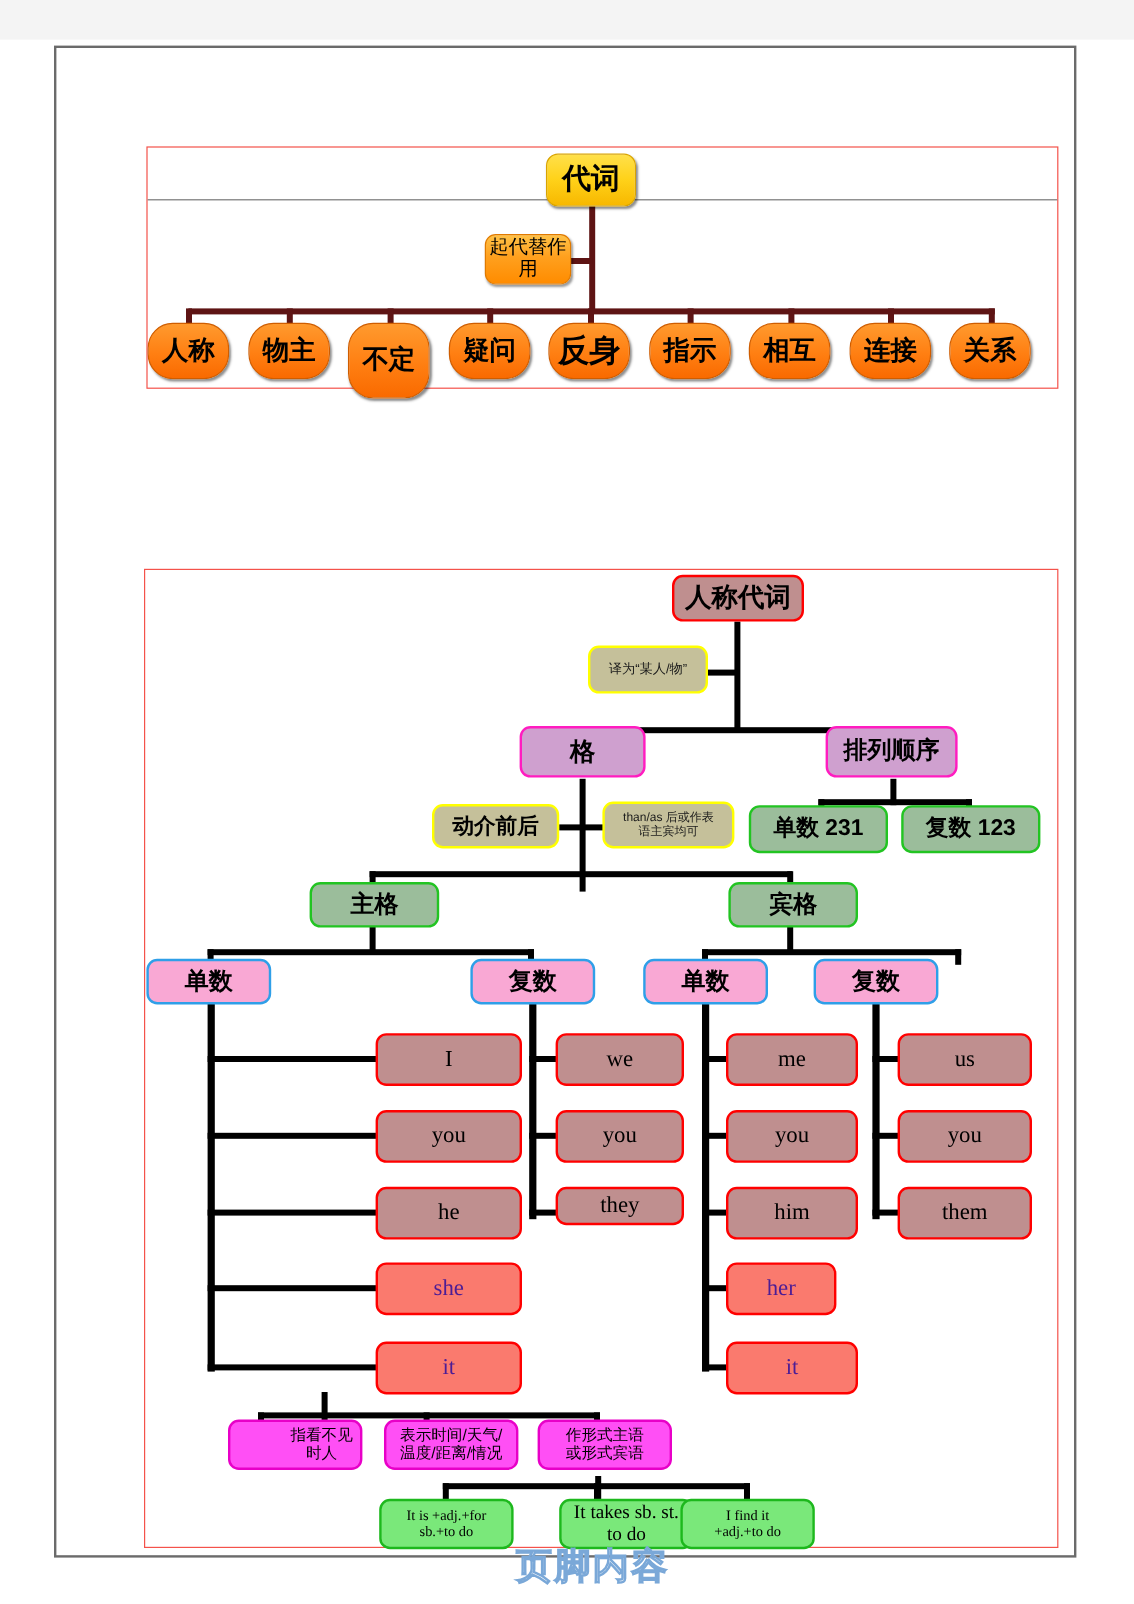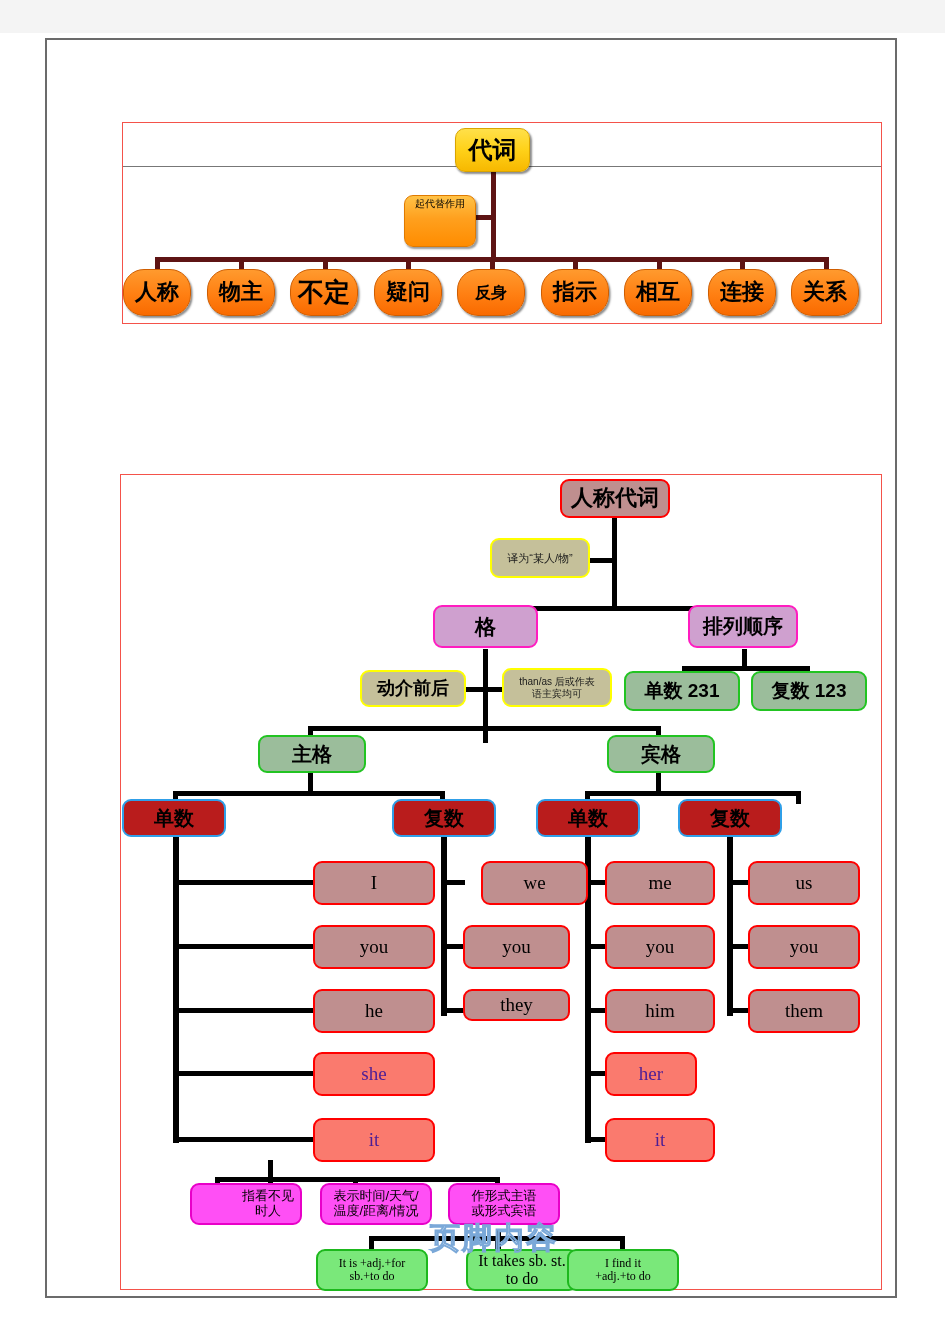--- a/index.html
+++ b/index.html
@@ -84,21 +84,21 @@
     background:#c5c09a;border:2.5px solid #ffff00;border-radius:9px;
     font-weight:bold;color:#000;
   }
   
   .n-sage{
     background:#9bbd9b;border:2.8px solid #22c422;border-radius:9px;
     font-weight:bold;color:#000;
   }
   
   .n-steel{
-    background:#b91c1c;border:2.8px solid #2f9fe8;border-radius:9px;
+    background:#f9a8d4;border:2.8px solid #2f9fe8;border-radius:9px;
     font-weight:bold;color:#000;
   }
   
   .n-rose{
     background:#bf8f8f;border:2.8px solid #ff0000;border-radius:9px;color:#000;
   }
   
   .n-salmon{
     background:#fa7a6e;border:2.8px solid #ff0000;border-radius:9px;color:#4c1d95;
   }
@@ -111,21 +111,21 @@
     background:#7ae87a;border:2.8px solid #1db81d;border-radius:9px;color:#000;
   }
 
   
   .ln{position:absolute;z-index:1;}
   .ln-dark{background:#5e1414;}
   .ln-black{background:#000000;}
 
   
   #watermark{
-    position:absolute;left:430px;top:1218px;
+    position:absolute;left:430px;top:1285px;
     font-size:30px;font-weight:bold;letter-spacing:2px;
     color:transparent;
     -webkit-text-stroke:1px #7aa8d8;
     z-index:9;pointer-events:none;
     font-family:"DejaVu Sans",sans-serif;
   }
 </style>
 </head>
 <body>
 
@@ -143,27 +143,27 @@
 <div class="ln ln-dark" style="left:323px;top:257px;width:5px;height:16px;"></div>
 <div class="ln ln-dark" style="left:406px;top:257px;width:5px;height:16px;"></div>
 <div class="ln ln-dark" style="left:490px;top:257px;width:5px;height:16px;"></div>
 <div class="ln ln-dark" style="left:573px;top:257px;width:5px;height:16px;"></div>
 <div class="ln ln-dark" style="left:657px;top:257px;width:5px;height:16px;"></div>
 <div class="ln ln-dark" style="left:740px;top:257px;width:5px;height:16px;"></div>
 <div class="ln ln-dark" style="left:824px;top:257px;width:5px;height:16px;"></div>
 
 <div class="node n-title" style="left:455px;top:128px;width:75px;height:44px;font-size:24px;">代词</div>
 
-<div class="node n-note-orange" style="left:404px;top:195px;width:72px;height:52px;font-size:10px;">起代替作用</div>
+<div class="node n-note-orange" style="left:404px;top:195px;width:72px;height:42px;font-size:16px;">起代替作用</div>
 
 <div class="node n-orange" style="left:123px;top:269px;width:68px;height:47px;font-size:22px;">人称</div>
 <div class="node n-orange" style="left:207px;top:269px;width:68px;height:47px;font-size:22px;">物主</div>
-<div class="node n-orange" style="left:290px;top:269px;width:68px;height:47px;font-size:26px;">不定</div>
+<div class="node n-orange" style="left:290px;top:269px;width:68px;height:63px;font-size:22px;">不定</div>
 <div class="node n-orange" style="left:374px;top:269px;width:68px;height:47px;font-size:22px;">疑问</div>
-<div class="node n-orange" style="left:457px;top:269px;width:68px;height:47px;font-size:16px;">反身</div>
+<div class="node n-orange" style="left:457px;top:269px;width:68px;height:47px;font-size:26px;">反身</div>
 <div class="node n-orange" style="left:541px;top:269px;width:68px;height:47px;font-size:22px;">指示</div>
 <div class="node n-orange" style="left:624px;top:269px;width:68px;height:47px;font-size:22px;">相互</div>
 <div class="node n-orange" style="left:708px;top:269px;width:68px;height:47px;font-size:22px;">连接</div>
 <div class="node n-orange" style="left:791px;top:269px;width:68px;height:47px;font-size:22px;">关系</div>
 
 <div class="red-frame" style="left:120px;top:474px;width:762px;height:816px;"></div>
 
 <div class="ln ln-black" style="left:612px;top:518px;width:5px;height:92px;"></div>
 <div class="ln ln-black" style="left:586px;top:558px;width:28px;height:5px;"></div>
 
@@ -253,21 +253,21 @@
 <div class="node n-steel" style="left:392px;top:799px;width:104px;height:38px;font-size:20px;">复数</div>
 <div class="node n-steel" style="left:536px;top:799px;width:104px;height:38px;font-size:20px;">单数</div>
 <div class="node n-steel" style="left:678px;top:799px;width:104px;height:38px;font-size:20px;">复数</div>
 
 <div class="node n-rose" style="left:313px;top:861px;width:122px;height:44px;font-size:19px;font-family:'Liberation Serif',serif;">I</div>
 <div class="node n-rose" style="left:313px;top:925px;width:122px;height:44px;font-size:19px;font-family:'Liberation Serif',serif;">you</div>
 <div class="node n-rose" style="left:313px;top:989px;width:122px;height:44px;font-size:19px;font-family:'Liberation Serif',serif;">he</div>
 <div class="node n-salmon" style="left:313px;top:1052px;width:122px;height:44px;font-size:19px;font-family:'Liberation Serif',serif;">she</div>
 <div class="node n-salmon" style="left:313px;top:1118px;width:122px;height:44px;font-size:19px;font-family:'Liberation Serif',serif;">it</div>
 
-<div class="node n-rose" style="left:463px;top:861px;width:107px;height:44px;font-size:19px;font-family:'Liberation Serif',serif;margin-left:18px;">we</div>
+<div class="node n-rose" style="left:463px;top:861px;width:107px;height:44px;font-size:19px;font-family:'Liberation Serif',serif;">we</div>
 <div class="node n-rose" style="left:463px;top:925px;width:107px;height:44px;font-size:19px;font-family:'Liberation Serif',serif;">you</div>
 <div class="node n-rose" style="left:463px;top:989px;width:107px;height:32px;font-size:19px;font-family:'Liberation Serif',serif;">they</div>
 
 <div class="node n-rose" style="left:605px;top:861px;width:110px;height:44px;font-size:19px;font-family:'Liberation Serif',serif;">me</div>
 <div class="node n-rose" style="left:605px;top:925px;width:110px;height:44px;font-size:19px;font-family:'Liberation Serif',serif;">you</div>
 <div class="node n-rose" style="left:605px;top:989px;width:110px;height:44px;font-size:19px;font-family:'Liberation Serif',serif;">him</div>
 <div class="node n-salmon" style="left:605px;top:1052px;width:92px;height:44px;font-size:19px;font-family:'Liberation Serif',serif;">her</div>
 <div class="node n-salmon" style="left:605px;top:1118px;width:110px;height:44px;font-size:19px;font-family:'Liberation Serif',serif;">it</div>
 
 <div class="node n-rose" style="left:748px;top:861px;width:112px;height:44px;font-size:19px;font-family:'Liberation Serif',serif;">us</div>

